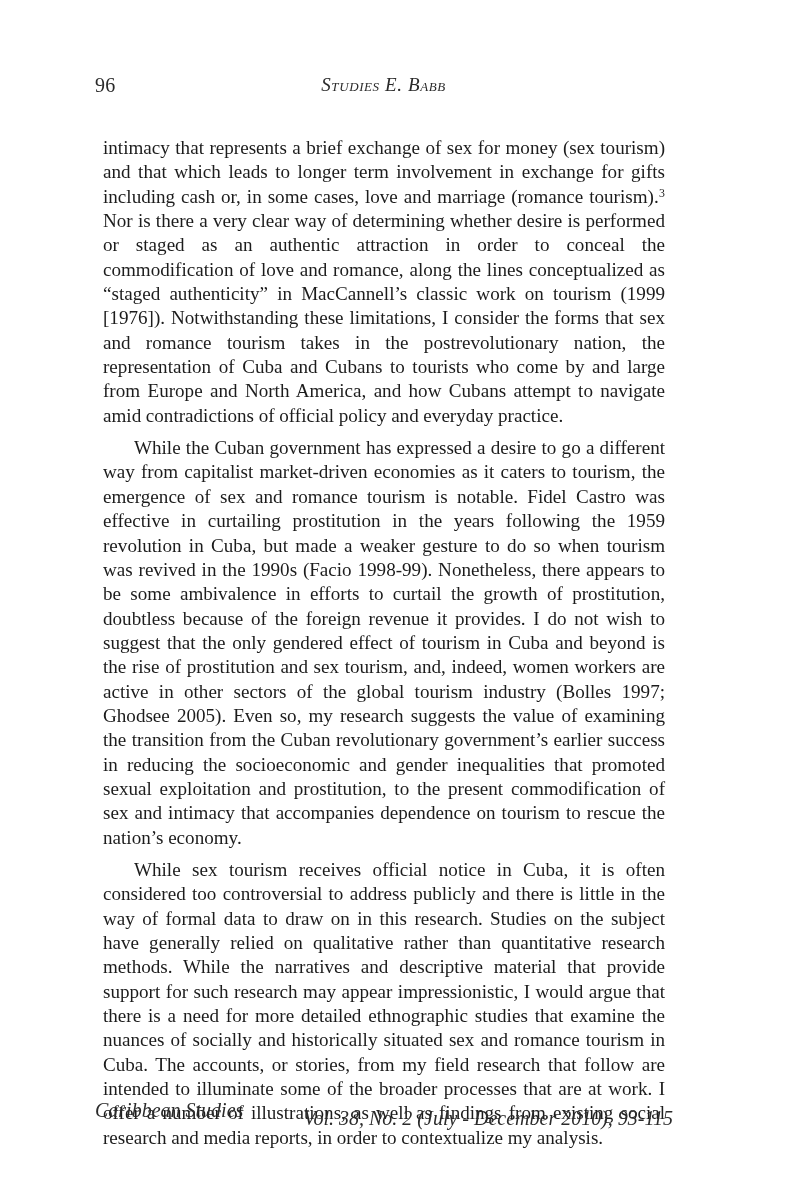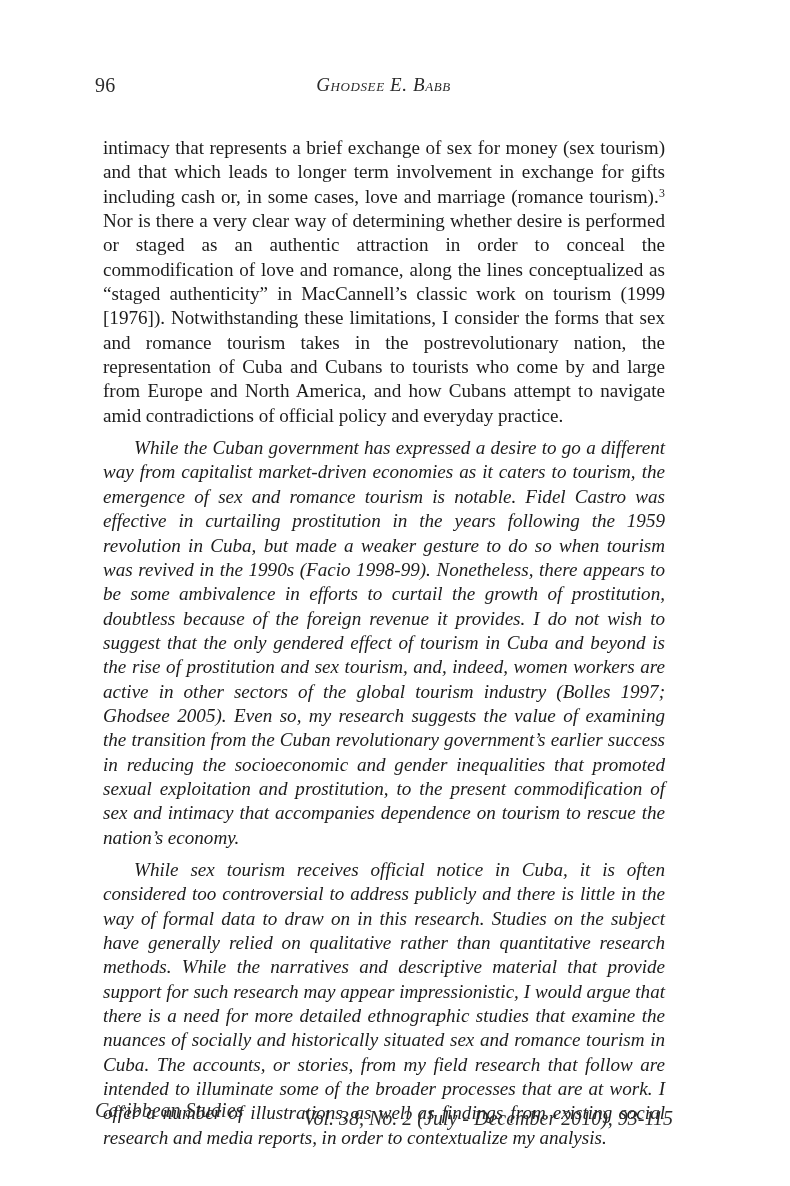--- a/index.html
+++ b/index.html
@@ -69,21 +69,20 @@
     line-height: 24.35px;
     text-align: justify;
     text-justify: inter-word;
     color: #1c1c1c;
     hyphens: manual;
     word-spacing: -0.1px;
   }
 
   .body-text p.indent {
     text-indent: 31px;
-    font-style: italic;
   }
 
   sup.fn {
     font-size: 0.62em;
     vertical-align: 0.52em;
     line-height: 0;
     padding-left: 0.4px;
   }
 
   
@@ -113,21 +112,21 @@
     white-space: nowrap;
   }
 </style>
 </head>
 <body>
 
 <div class="page">
 
   <div class="running-head">
     <span class="folio">96</span>
-    <span class="running-title">Ghodsee E. Babb</span>
+    <span class="running-title">Studies E. Babb</span>
   </div>
 
   <div class="body-text">
 
     <p><span>intimacy that represents a brief exchange of sex for money (sex tourism) and that which leads to longer term involvement in exchange for gifts including cash or, in some cases, love and marriage (romance tourism).</span><sup class="fn">3</sup><span> Nor is there a very clear way of determining whether desire is performed or staged as an authentic attraction in order to conceal the commodification of love and romance, along the lines conceptualized as “staged authenticity” in MacCannell’s classic work on tourism (1999 [1976]). Notwithstanding these limitations, I consider the forms that sex and romance tourism takes in the postrevolutionary nation, the representation of Cuba and Cubans to tourists who come by and large from Europe and North America, and how Cubans attempt to navigate amid contradictions of official policy and everyday practice.</span></p>
 
     <p class="indent">While the Cuban government has expressed a desire to go a different way from capitalist market-driven economies as it caters to tourism, the emergence of sex and romance tourism is notable. Fidel Castro was effective in curtailing prostitution in the years following the 1959 revolution in Cuba, but made a weaker gesture to do so when tourism was revived in the 1990s (Facio 1998-99). Nonetheless, there appears to be some ambivalence in efforts to curtail the growth of prostitution, doubtless because of the foreign revenue it provides. I do not wish to suggest that the only gendered effect of tourism in Cuba and beyond is the rise of prostitution and sex tourism, and, indeed, women workers are active in other sectors of the global tourism industry (Bolles 1997; Ghodsee 2005). Even so, my research suggests the value of examining the transition from the Cuban revolutionary government’s earlier success in reducing the socioeconomic and gender inequalities that promoted sexual exploitation and prostitution, to the present commodification of sex and intimacy that accompanies dependence on tourism to rescue the nation’s economy.</p>
 
     <p class="indent">While sex tourism receives official notice in Cuba, it is often considered too controversial to address publicly and there is little in the way of formal data to draw on in this research. Studies on the subject have generally relied on qualitative rather than quantitative research methods. While the narratives and descriptive material that provide support for such research may appear impressionistic, I would argue that there is a need for more detailed ethnographic studies that examine the nuances of socially and historically situated sex and romance tourism in Cuba. The accounts, or stories, from my field research that follow are intended to illuminate some of the broader processes that are at work. I offer a number of illustrations, as well as findings from existing social research and media reports, in order to contextualize my analysis.</p>
 

